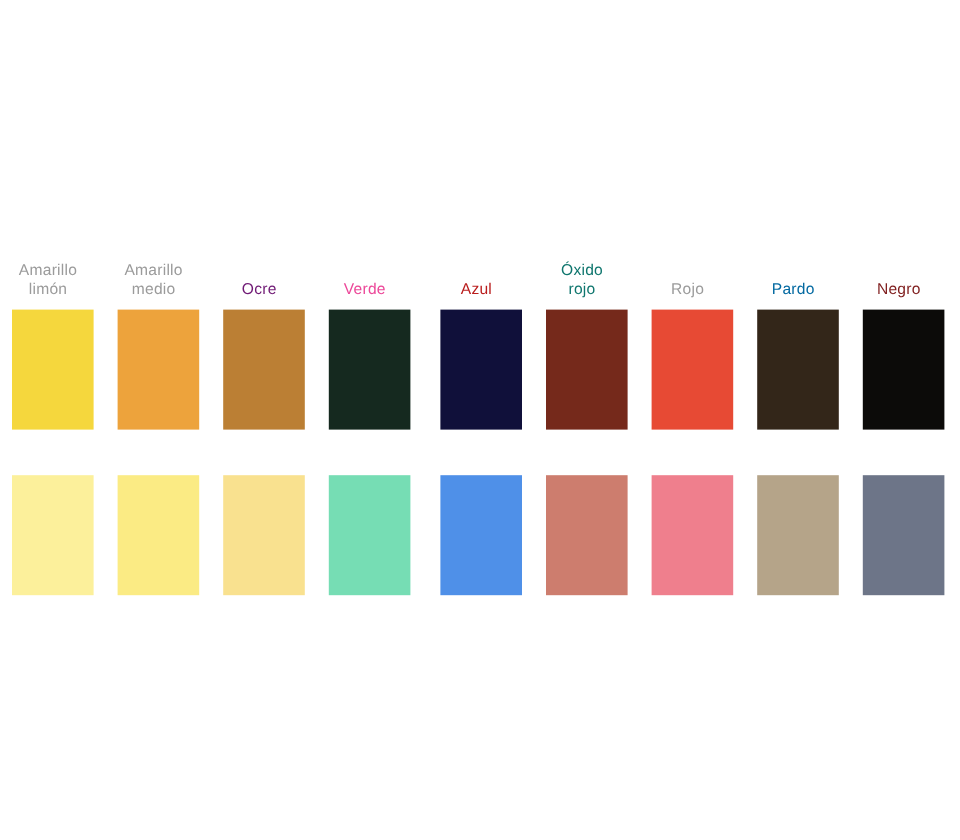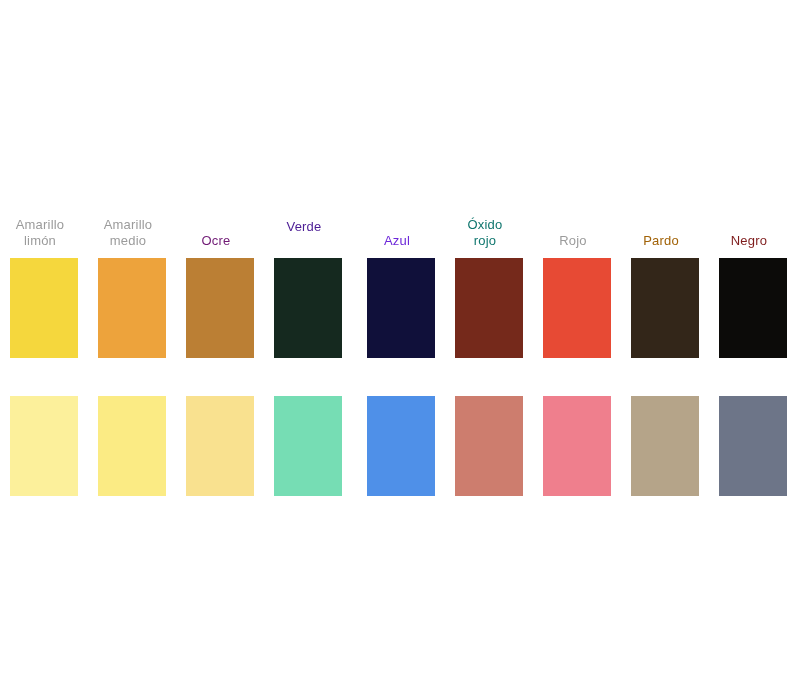--- a/index.html
+++ b/index.html
@@ -97,28 +97,28 @@
         <div class="swatch swatch-tint" style="background-color: rgb(251, 235, 132);"></div>
       </div>
       <div class="color-column">
         <div class="swatch-label" style="color: #701a75;">
           <span class="label-line">Ocre</span>
         </div>
         <div class="swatch swatch-masstone" style="background-color: rgb(187, 127, 52);"></div>
         <div class="swatch swatch-tint" style="background-color: rgb(249, 225, 143);"></div>
       </div>
       <div class="color-column wide-gap-after">
-        <div class="swatch-label" style="color: #4c1d95; justify-content: center;">
+        <div class="swatch-label" style="color: #ec4899;">
           <span class="label-line">Verde</span>
         </div>
         <div class="swatch swatch-masstone" style="background-color: rgb(21, 41, 31);"></div>
         <div class="swatch swatch-tint" style="background-color: rgb(118, 221, 180);"></div>
       </div>
       <div class="color-column">
-        <div class="swatch-label" style="color: #6d28d9;">
+        <div class="swatch-label" style="color: #b91c1c;">
           <span class="label-line">Azul</span>
         </div>
         <div class="swatch swatch-masstone" style="background-color: rgb(16, 16, 58);"></div>
         <div class="swatch swatch-tint" style="background-color: rgb(79, 144, 232);"></div>
       </div>
       <div class="color-column">
         <div class="swatch-label" style="color: #0f766e;">
           <span class="label-line">Óxido</span>
           <span class="label-line">rojo</span>
         </div>
@@ -126,21 +126,21 @@
         <div class="swatch swatch-tint" style="background-color: rgb(205, 125, 110);"></div>
       </div>
       <div class="color-column">
         <div class="swatch-label" style="color: rgb(155, 155, 155);">
           <span class="label-line">Rojo</span>
         </div>
         <div class="swatch swatch-masstone" style="background-color: rgb(231, 74, 52);"></div>
         <div class="swatch swatch-tint" style="background-color: rgb(239, 127, 141);"></div>
       </div>
       <div class="color-column">
-        <div class="swatch-label" style="color: #a16207;">
+        <div class="swatch-label" style="color: #0369a1;">
           <span class="label-line">Pardo</span>
         </div>
         <div class="swatch swatch-masstone" style="background-color: rgb(51, 38, 25);"></div>
         <div class="swatch swatch-tint" style="background-color: rgb(181, 164, 137);"></div>
       </div>
       <div class="color-column">
         <div class="swatch-label" style="color: #7f1d1d;">
           <span class="label-line">Negro</span>
         </div>
         <div class="swatch swatch-masstone" style="background-color: rgb(12, 11, 9);"></div>

